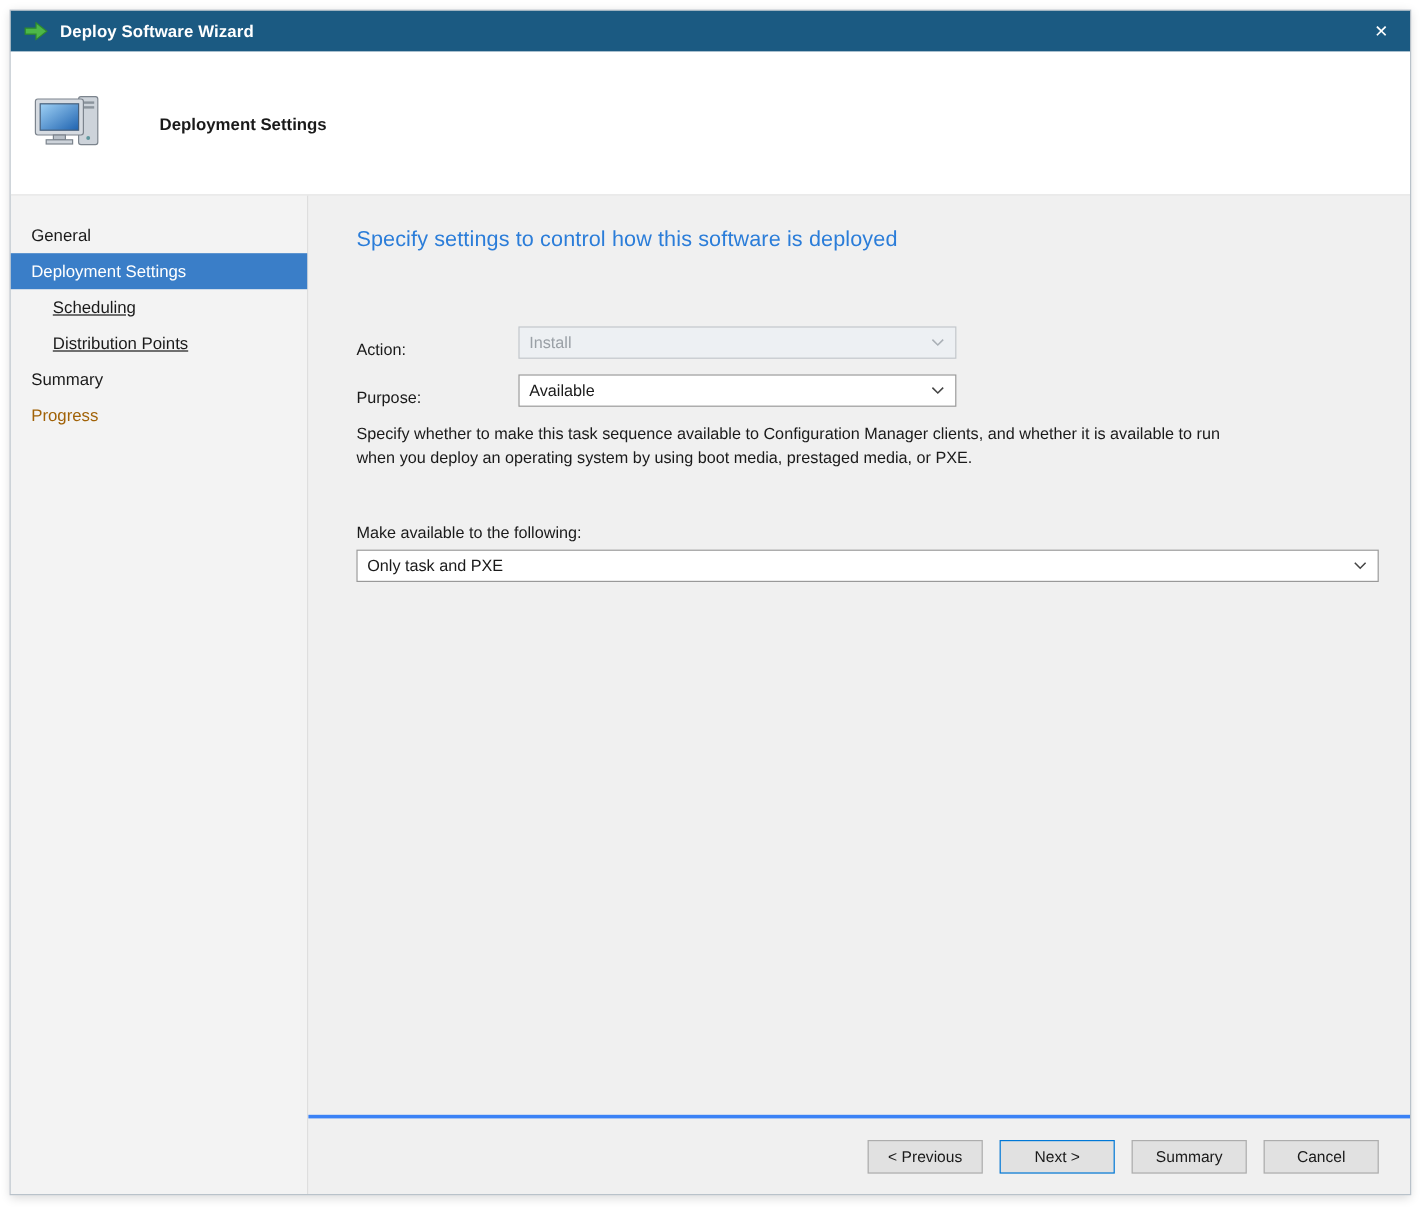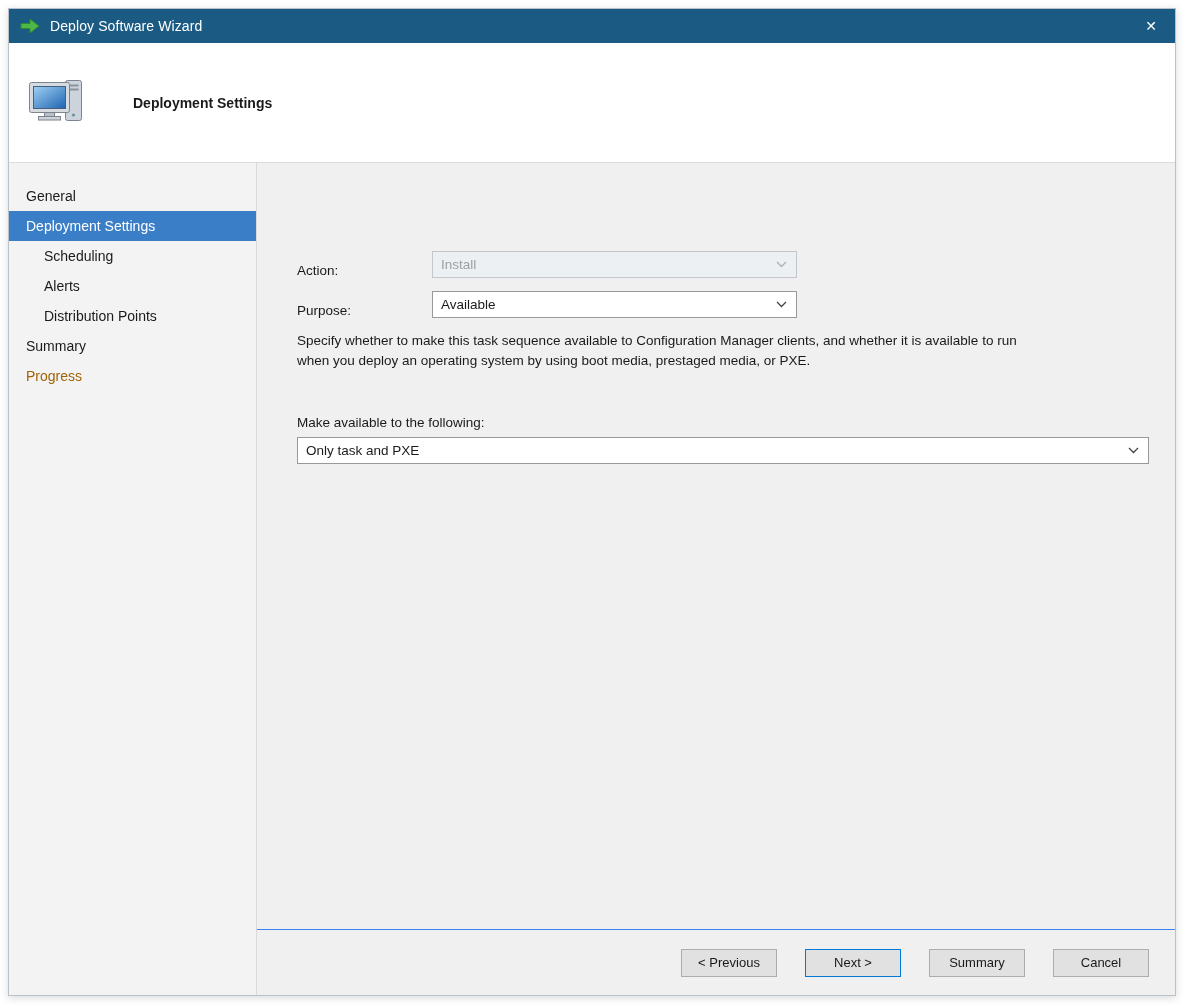--- a/index.html
+++ b/index.html
@@ -20,21 +20,21 @@
   
   .titlebar {
     height: 34px; flex: 0 0 34px;
     background: #1b5a82;
     color: #ffffff;
     display: flex; align-items: center;
     padding: 0 4px 0 10px;
     font-size: 14px;
   }
   .titlebar .arrow { display: flex; align-items: center; margin-right: 9px; }
-  .titlebar .win-title { flex: 1; letter-spacing: 0.1px; }
+  .titlebar .win-title { flex: 1; letter-spacing: 0.1px; font-weight: bold; }
   .close-btn {
     width: 40px; height: 34px;
     display: flex; align-items: center; justify-content: center;
     font-size: 14px; color: #ffffff; cursor: default;
   }
   
   .header {
     height: 120px; flex: 0 0 120px;
     background: #ffffff;
     border-bottom: 1px solid #dcdcdc;
@@ -50,21 +50,21 @@
     background: #f3f3f3;
     border-right: 1px solid #d9d9d9;
     padding-top: 18px;
   }
   .nav-item {
     font-size: 14px; color: #1a1a1a;
     padding: 6px 8px 6px 17px;
     cursor: default;
     line-height: 18px;
   }
-  .nav-item.sub { padding-left: 35px; }
+  .nav-item.sub { padding-left: 35px; text-decoration: underline; }
   .nav-item.selected { background: #3a7ec8; color: #ffffff; }
   .nav-item.disabled { color: #a16207; }
   .content {
     flex: 1; display: flex; flex-direction: column;
     background: #f0f0f0; min-width: 0;
   }
   .content-main { flex: 1; padding: 26px 26px 0 40px; }
   .page-heading {
     color: #2b7dd9; font-size: 18px; font-weight: 400;
     letter-spacing: 0.1px;
@@ -91,23 +91,23 @@
   .combo.disabled .chev { color: #aab0b6; }
   .desc {
     max-width: 748px;
     font-size: 13.5px; line-height: 1.48; color: #1a1a1a;
   }
   .make-label { margin-top: 44px; font-size: 13.5px; color: #1a1a1a; }
   .combo.wide { width: 100%; margin-top: 7px; }
   
   .footer {
     flex: 0 0 66px;
-    border-top: 1px solid #3b82f6;
+    border-top: 3px solid #3b82f6;
     display: flex; align-items: center; justify-content: flex-end;
-    gap: 28px;
+    gap: 14px;
     padding-right: 26px;
   }
   .btn {
     min-width: 96px; height: 28px;
     background: #e1e1e1;
     border: 1px solid #adadad;
     font-family: "Liberation Sans", sans-serif;
     font-size: 13px; color: #1a1a1a;
     cursor: default;
   }
@@ -149,29 +149,29 @@
     </span>
     <span class="hdr-title">Deployment Settings</span>
   </div>
 
   <div class="body">
 
     <nav class="sidebar">
       <div class="nav-item">General</div>
       <div class="nav-item selected">Deployment Settings</div>
       <div class="nav-item sub">Scheduling</div>
-      <div class="nav-item sub">Alerts</div>
       <div class="nav-item sub">Distribution Points</div>
       <div class="nav-item">Summary</div>
       <div class="nav-item disabled">Progress</div>
     </nav>
 
     <div class="content">
       <div class="content-main">
 
+        <div class="page-heading">Specify settings to control how this software is deployed</div>
 
         <div class="form-area">
           <div class="row">
             <span class="lbl">Action:</span>
             <div class="combo disabled">
               <span>Install</span>
               <span class="chev">
                 <svg width="11" height="7" viewBox="0 0 11 7">
                     <polyline points="1,1 5.5,5.5 10,1" fill="none" stroke="currentColor" stroke-width="1.3"></polyline>
                   </svg>

